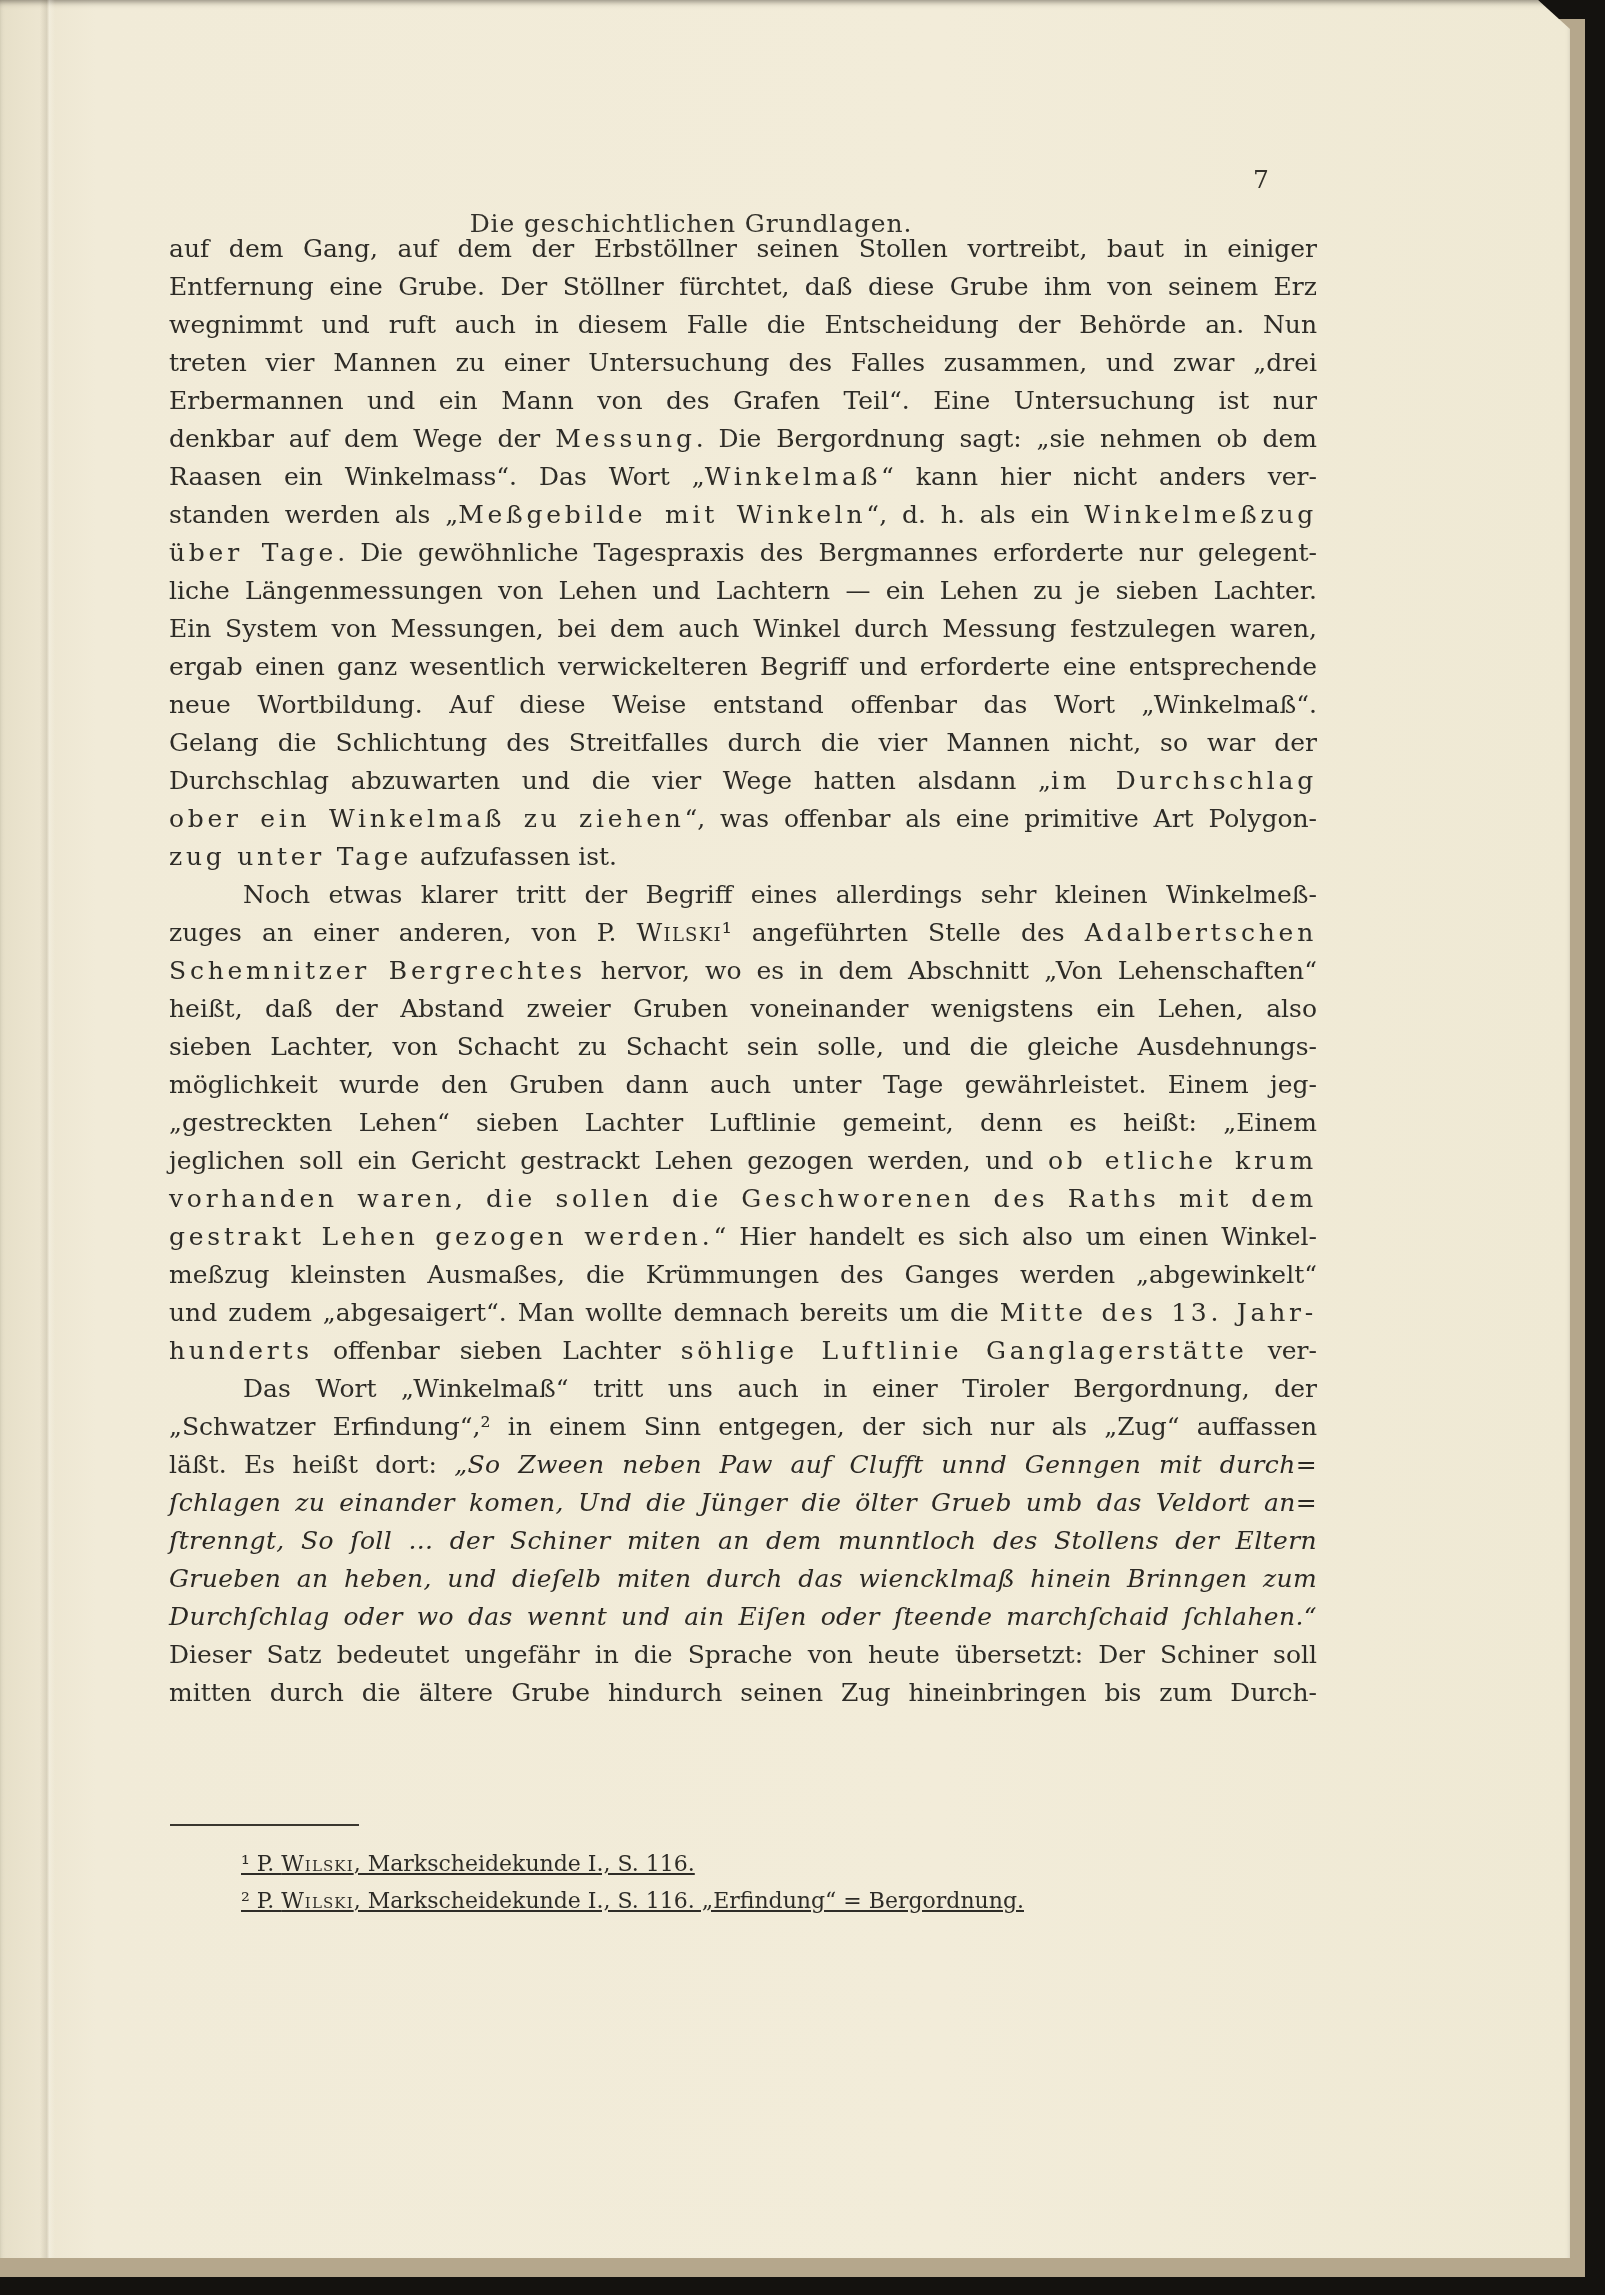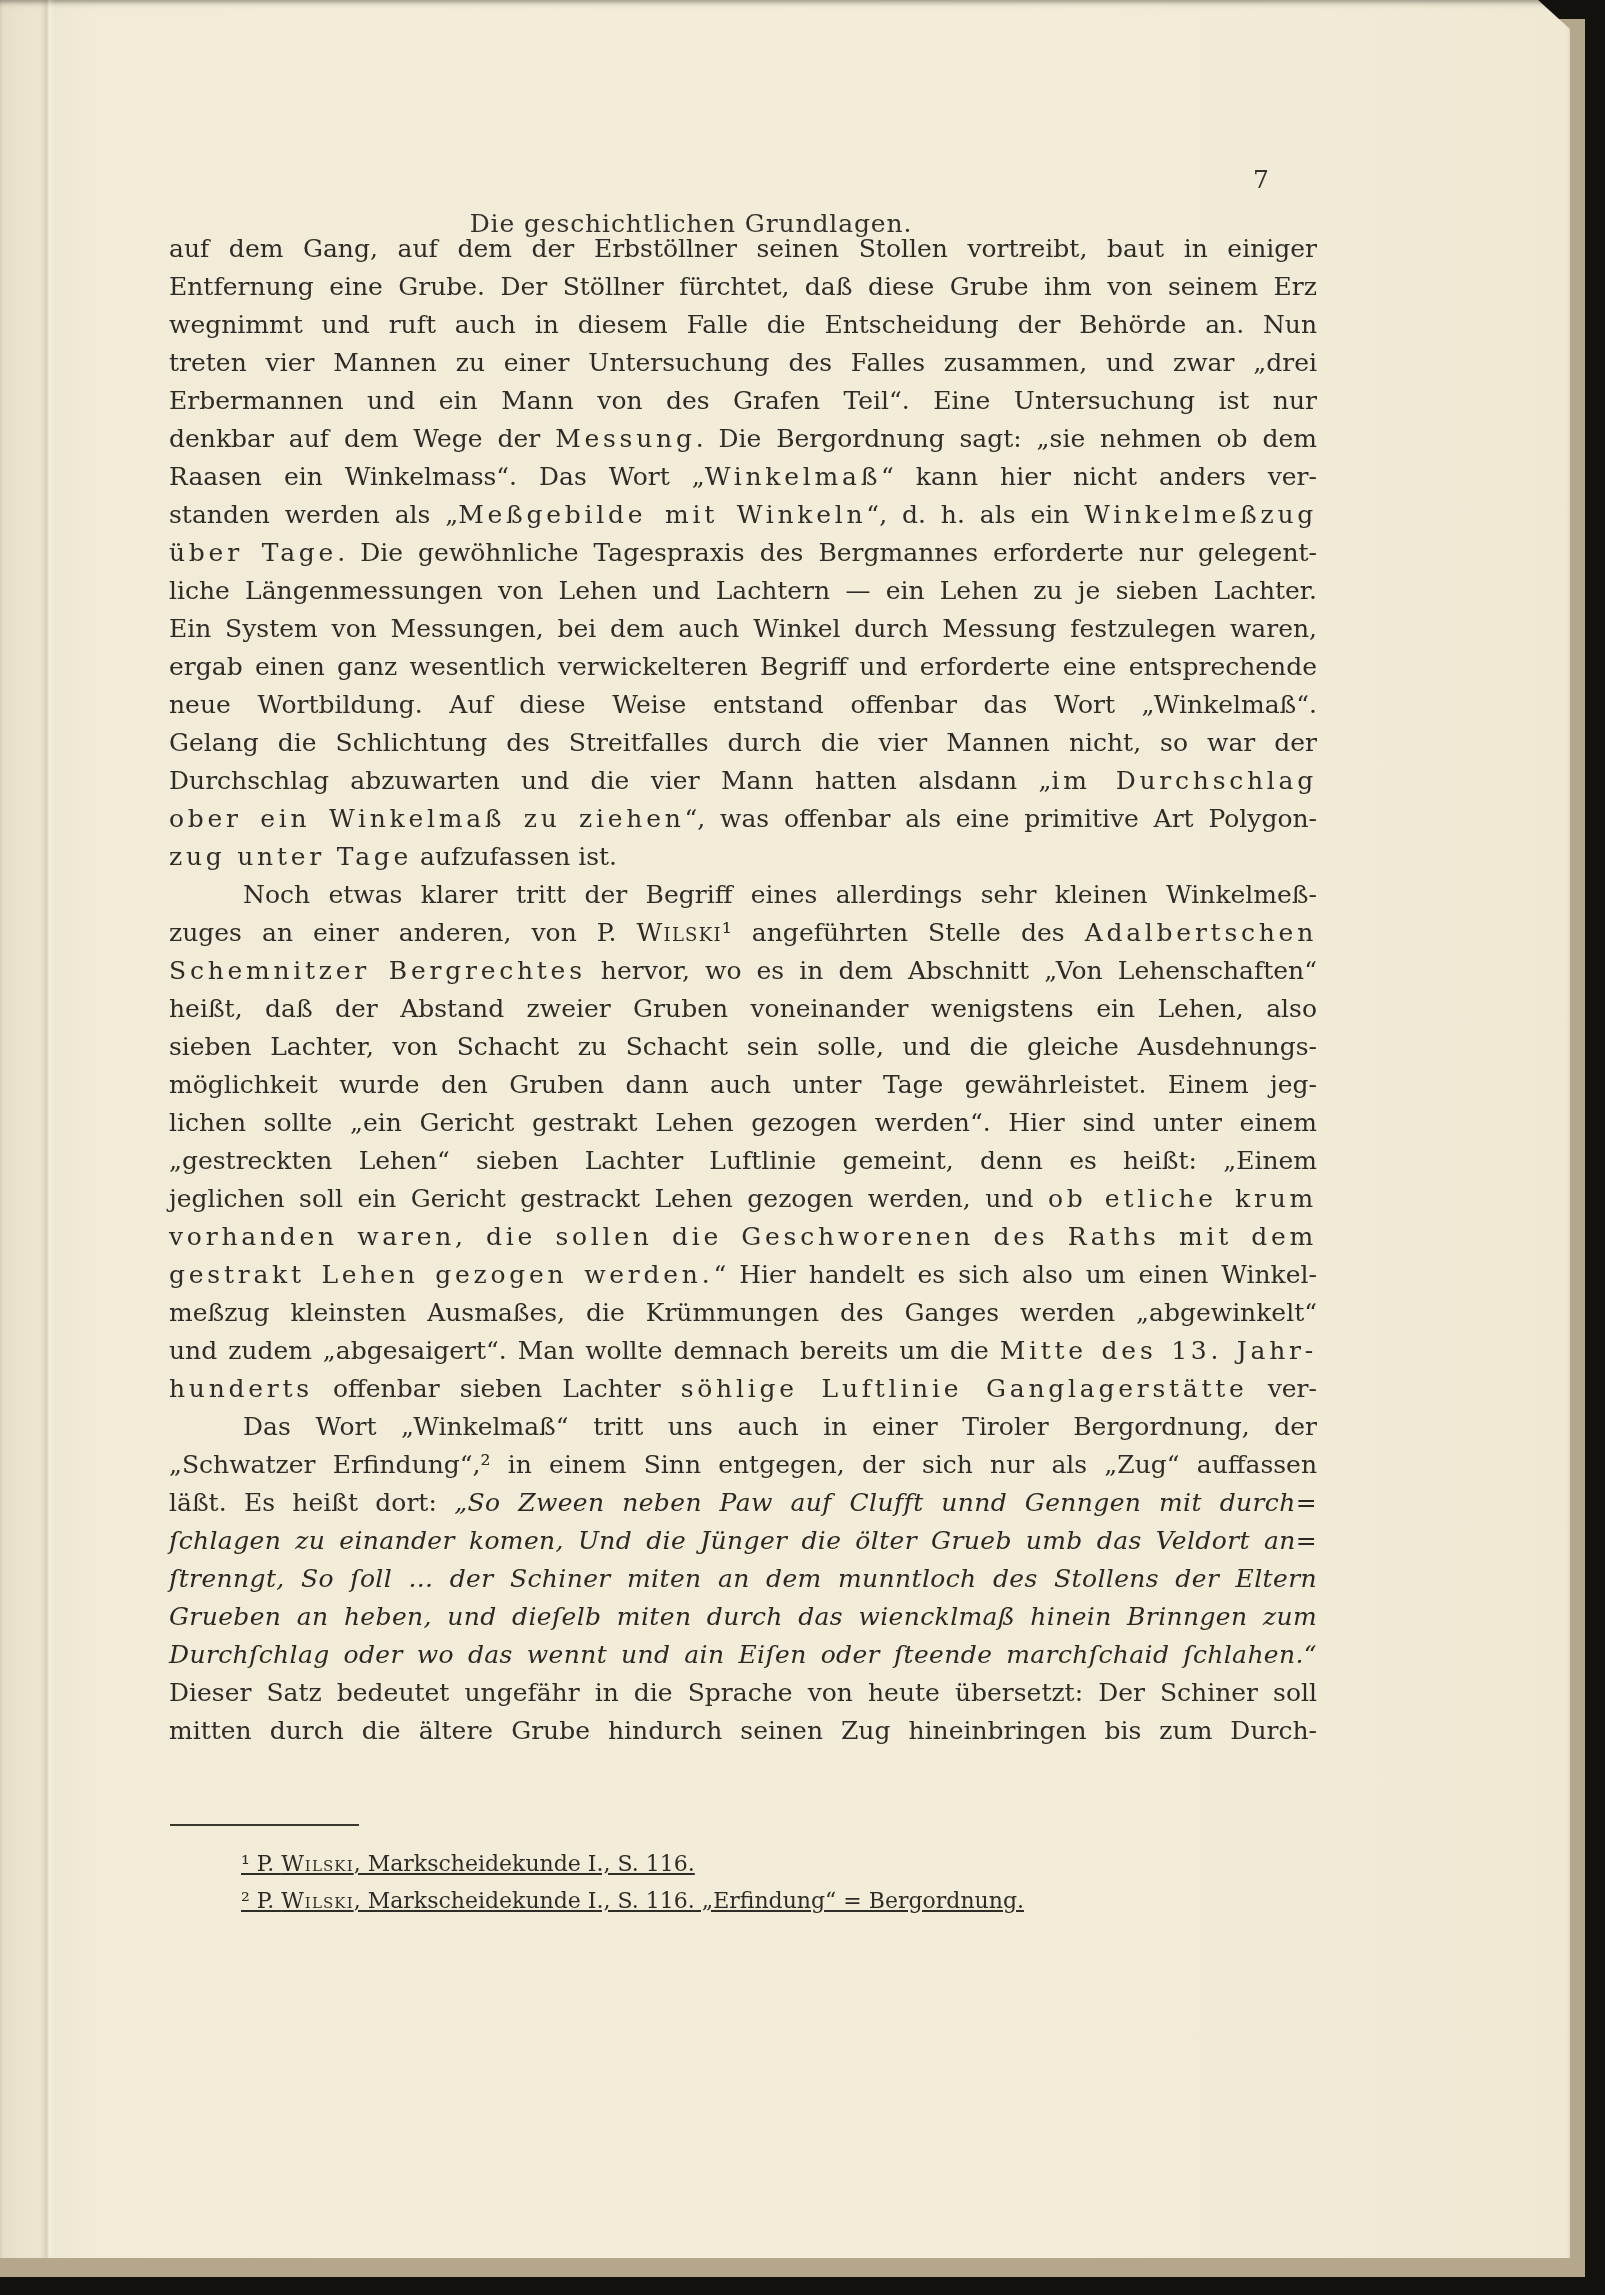--- a/index.html
+++ b/index.html
@@ -77,30 +77,29 @@
       <div class="line"><span>Erbermannen und ein Mann von des Grafen Teil“. Eine Untersuchung ist nur</span></div>
       <div class="line"><span>denkbar auf dem Wege der </span><span class="sp">Messung</span><span>. Die Bergordnung sagt: „sie nehmen ob dem</span></div>
       <div class="line"><span>Raasen ein Winkelmass“. Das Wort „</span><span class="sp">Winkelmaß</span><span>“ kann hier nicht anders ver-</span></div>
       <div class="line"><span>standen werden als „</span><span class="sp">Meßgebilde mit Winkeln</span><span>“, d. h. als ein </span><span class="sp">Winkelmeßzug</span></div>
       <div class="line"><span class="sp">über Tage</span><span>. Die gewöhnliche Tagespraxis des Bergmannes erforderte nur gelegent-</span></div>
       <div class="line"><span>liche Längenmessungen von Lehen und Lachtern — ein Lehen zu je sieben Lachter.</span></div>
       <div class="line"><span>Ein System von Messungen, bei dem auch Winkel durch Messung festzulegen waren,</span></div>
       <div class="line"><span>ergab einen ganz wesentlich verwickelteren Begriff und erforderte eine entsprechende</span></div>
       <div class="line"><span>neue Wortbildung. Auf diese Weise entstand offenbar das Wort „Winkelmaß“.</span></div>
       <div class="line"><span>Gelang die Schlichtung des Streitfalles durch die vier Mannen nicht, so war der</span></div>
-      <div class="line"><span>Durchschlag abzuwarten und die vier Mann hatten alsdann „</span><span class="sp">im Durchschlag</span></div>
+      <div class="line"><span>Durchschlag abzuwarten und die vier Wege hatten alsdann „</span><span class="sp">im Durchschlag</span></div>
       <div class="line"><span class="sp">ober ein Winkelmaß zu ziehen</span><span>“, was offenbar als eine primitive Art Polygon-</span></div>
       <div class="line end"><span class="sp">zug unter Tage</span><span> aufzufassen ist.</span></div>
       <div class="line ind"><span>Noch etwas klarer tritt der Begriff eines allerdings sehr kleinen Winkelmeß-</span></div>
       <div class="line"><span>zuges an einer anderen, von P. </span><span class="sc">Wilski</span><span>¹ angeführten Stelle des </span><span class="sp">Adalbertschen</span></div>
       <div class="line"><span class="sp">Schemnitzer Bergrechtes</span><span> hervor, wo es in dem Abschnitt „Von Lehenschaften“</span></div>
       <div class="line"><span>heißt, daß der Abstand zweier Gruben voneinander wenigstens ein Lehen, also</span></div>
       <div class="line"><span>sieben Lachter, von Schacht zu Schacht sein solle, und die gleiche Ausdehnungs-</span></div>
       <div class="line"><span>möglichkeit wurde den Gruben dann auch unter Tage gewährleistet. Einem jeg-</span></div>
-      <div class="line"><span>lichen sollte „ein Gericht gestrakt Lehen gezogen werden“. Hier sind unter einem</span></div>
       <div class="line"><span>„gestreckten Lehen“ sieben Lachter Luftlinie gemeint, denn es heißt: „Einem</span></div>
       <div class="line"><span>jeglichen soll ein Gericht gestrackt Lehen gezogen werden, und </span><span class="sp">ob etliche krum</span></div>
       <div class="line"><span class="sp">vorhanden waren, die sollen die Geschworenen des Raths mit dem</span></div>
       <div class="line"><span class="sp">gestrakt Lehen gezogen werden.</span><span>“ Hier handelt es sich also um einen Winkel-</span></div>
       <div class="line"><span>meßzug kleinsten Ausmaßes, die Krümmungen des Ganges werden „abgewinkelt“</span></div>
       <div class="line"><span>und zudem „abgesaigert“. Man wollte demnach bereits um die </span><span class="sp">Mitte des 13. Jahr-</span></div>
       <div class="line"><span class="sp">hunderts</span><span> offenbar sieben Lachter </span><span class="sp">söhlige Luftlinie Ganglagerstätte</span><span> ver-</span></div>
       <div class="line ind"><span>Das Wort „Winkelmaß“ tritt uns auch in einer Tiroler Bergordnung, der</span></div>
       <div class="line"><span>„Schwatzer Erfindung“,² in einem Sinn entgegen, der sich nur als „Zug“ auffassen</span></div>
       <div class="line"><span>läßt. Es heißt dort: </span><span class="fr">„So Zween neben Paw auf Clufft unnd Genngen mit durch=</span></div>

